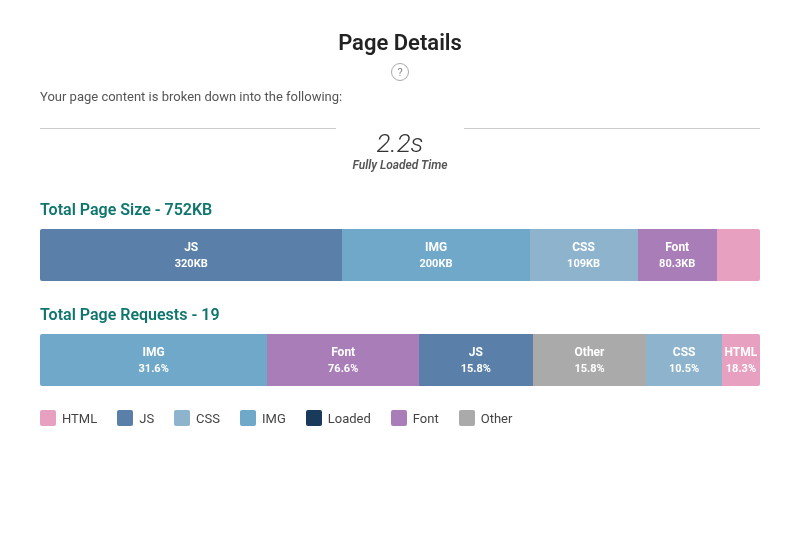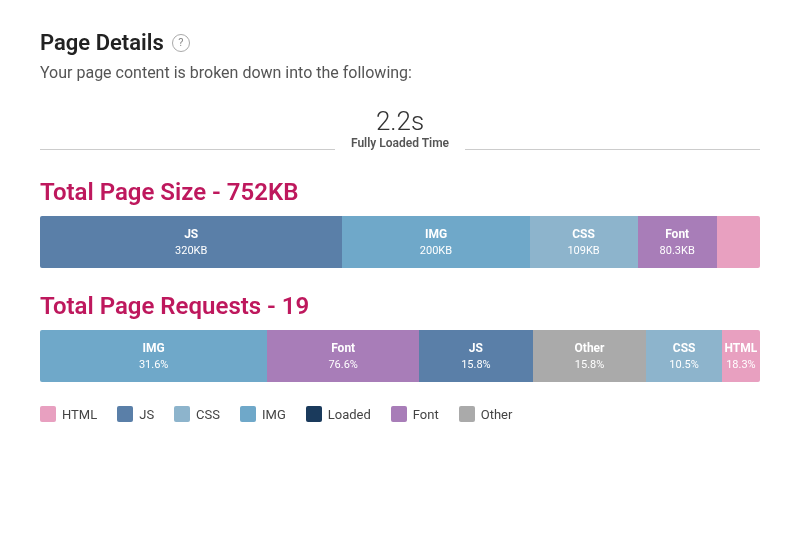--- a/index.html
+++ b/index.html
@@ -10,20 +10,21 @@
       padding: 30px 40px;
       width: 800px;
       min-height: 543px;
     }
 
     .page-title-row {
       display: flex;
       align-items: center;
       gap: 8px;
       margin-bottom: 8px;
+      flex-direction: column;
     }
 
     .page-title {
       font-size: 22px;
       font-weight: 600;
       color: #222;
     }
 
     .help-icon {
       width: 18px;
@@ -32,32 +33,33 @@
       border: 1.5px solid #aaa;
       display: inline-flex;
       align-items: center;
       justify-content: center;
       font-size: 11px;
       color: #888;
       cursor: pointer;
     }
 
     .subtitle {
-      font-size: 16px;
+      font-size: 13px;
       color: #555;
       margin-bottom: 24px;
     }
 
     
     .timeline-container {
       display: flex;
-      align-items: flex-end;
+      align-items: flex-start;
       gap: 0;
       margin-bottom: 28px;
       position: relative;
+      font-style: italic;
     }
     .timeline-line {
       flex: 1;
       height: 1px;
       background: #ccc;
     }
     .timeline-center {
       text-align: center;
       padding: 0 16px;
     }
@@ -67,23 +69,23 @@
       color: #333;
     }
     .timeline-label {
       font-size: 12px;
       font-weight: 600;
       color: #555;
     }
 
     
     .section-title {
-      font-size: 24px;
+      font-size: 16px;
       font-weight: 600;
-      color: #be185d;
+      color: #0f766e;
       margin-bottom: 10px;
     }
 
     
     .bar-container {
       display: flex;
       width: 100%;
       height: 52px;
       margin-bottom: 24px;
       overflow: hidden;
@@ -103,21 +105,21 @@
       white-space: nowrap;
     }
 
     .bar-segment .seg-label {
       font-weight: 700;
       font-size: 12px;
     }
 
     .bar-segment .seg-value {
       font-size: 11px;
-      font-weight: 400;
+      font-weight: 700;
     }
 
     
     .legend {
       display: flex;
       align-items: center;
       gap: 20px;
       flex-wrap: wrap;
       margin-top: 8px;
     }

